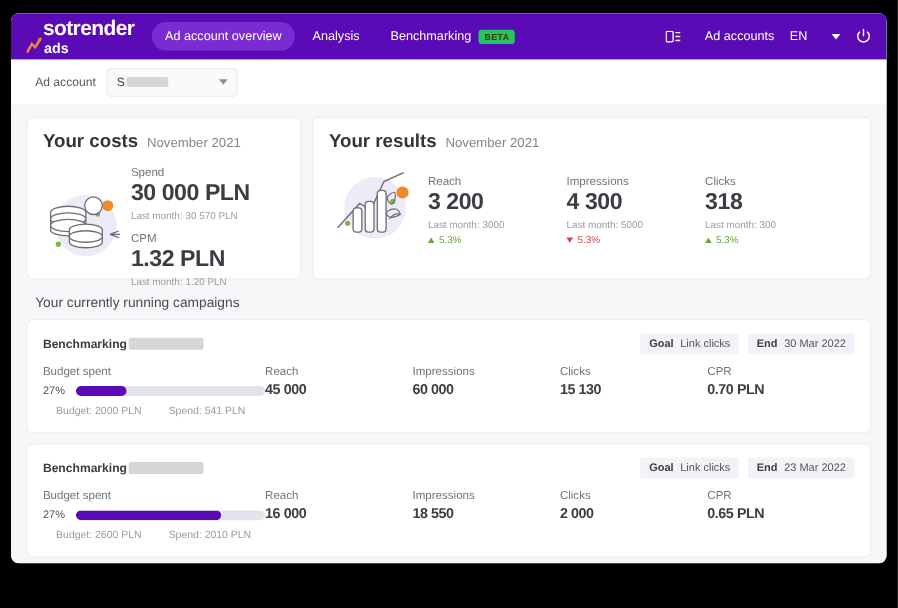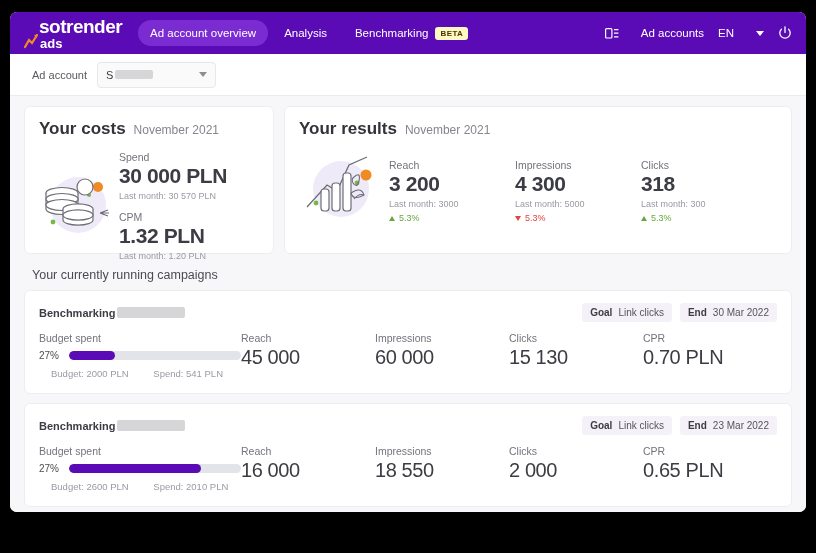--- a/index.html
+++ b/index.html
@@ -39,21 +39,21 @@
     margin-top: 1px; margin-left: 1px;
   }
   .nav-items { display: flex; align-items: center; gap: 4px; margin-left: 12px; }
   .nav-item {
     color: #ffffff; font-size: 11.5px; padding: 7px 12px; border-radius: 14px;
     white-space: nowrap; cursor: pointer;
   }
   .nav-item.active { background: #7a2bd1; }
   .nav-item.with-badge { display: flex; align-items: center; gap: 7px; }
   .beta-badge {
-    background: #fef9c3; color: #4a3200; font-size: 8px; font-weight: bold;
+    background: #22c55e; color: #4a3200; font-size: 8px; font-weight: bold;
     padding: 2px 5px; border-radius: 3px; letter-spacing: 0.4px;
   }
   .nav-right {
     margin-left: auto; display: flex; align-items: center; gap: 14px;
     color: #fff; font-size: 11.5px;
   }
   .nav-right .grp { display: flex; align-items: center; gap: 22px; cursor: pointer; }
   .caret-down {
     width: 0; height: 0; border-left: 4px solid transparent;
     border-right: 4px solid transparent; border-top: 5px solid #ffffff;
@@ -128,21 +128,21 @@
   .bs-label { font-size: 10.5px; color: #73737c; }
   .bar-row { display: flex; align-items: center; gap: 6px; margin-top: 6px; }
   .pct { font-size: 10px; color: #4c4c54; width: 24px; }
   .track { flex: 1; height: 9px; background: #e3e3ea; border-radius: 5px; overflow: hidden; }
   .fill { height: 100%; background: #5b0bb5; border-radius: 5px; }
   .bs-foot { font-size: 9.5px; color: #9a9aa3; margin-top: 7px; }
   .bs-foot span { margin-right: 10px; padding-left: 12px; }
   .camp-metrics { display: flex; flex: 1; padding-top: 0px; }
   .cm-col { width: 134px; }
   .cm-label { font-size: 10.5px; color: #73737c; }
-  .cm-value { font-size: 20px; font-weight: normal; color: #3c3c44; letter-spacing: -0.4px; margin-top: 2px; }
+  .cm-value { font-size: 13px; font-weight: bold; color: #3c3c44; letter-spacing: -0.4px; margin-top: 2px; }
 </style>
 </head>
 <body>
 
 <div class="window">
 
   <div class="navbar">
 
     <div class="logo-wrap">
       <svg class="logo-mark" viewBox="0 0 14 16">

